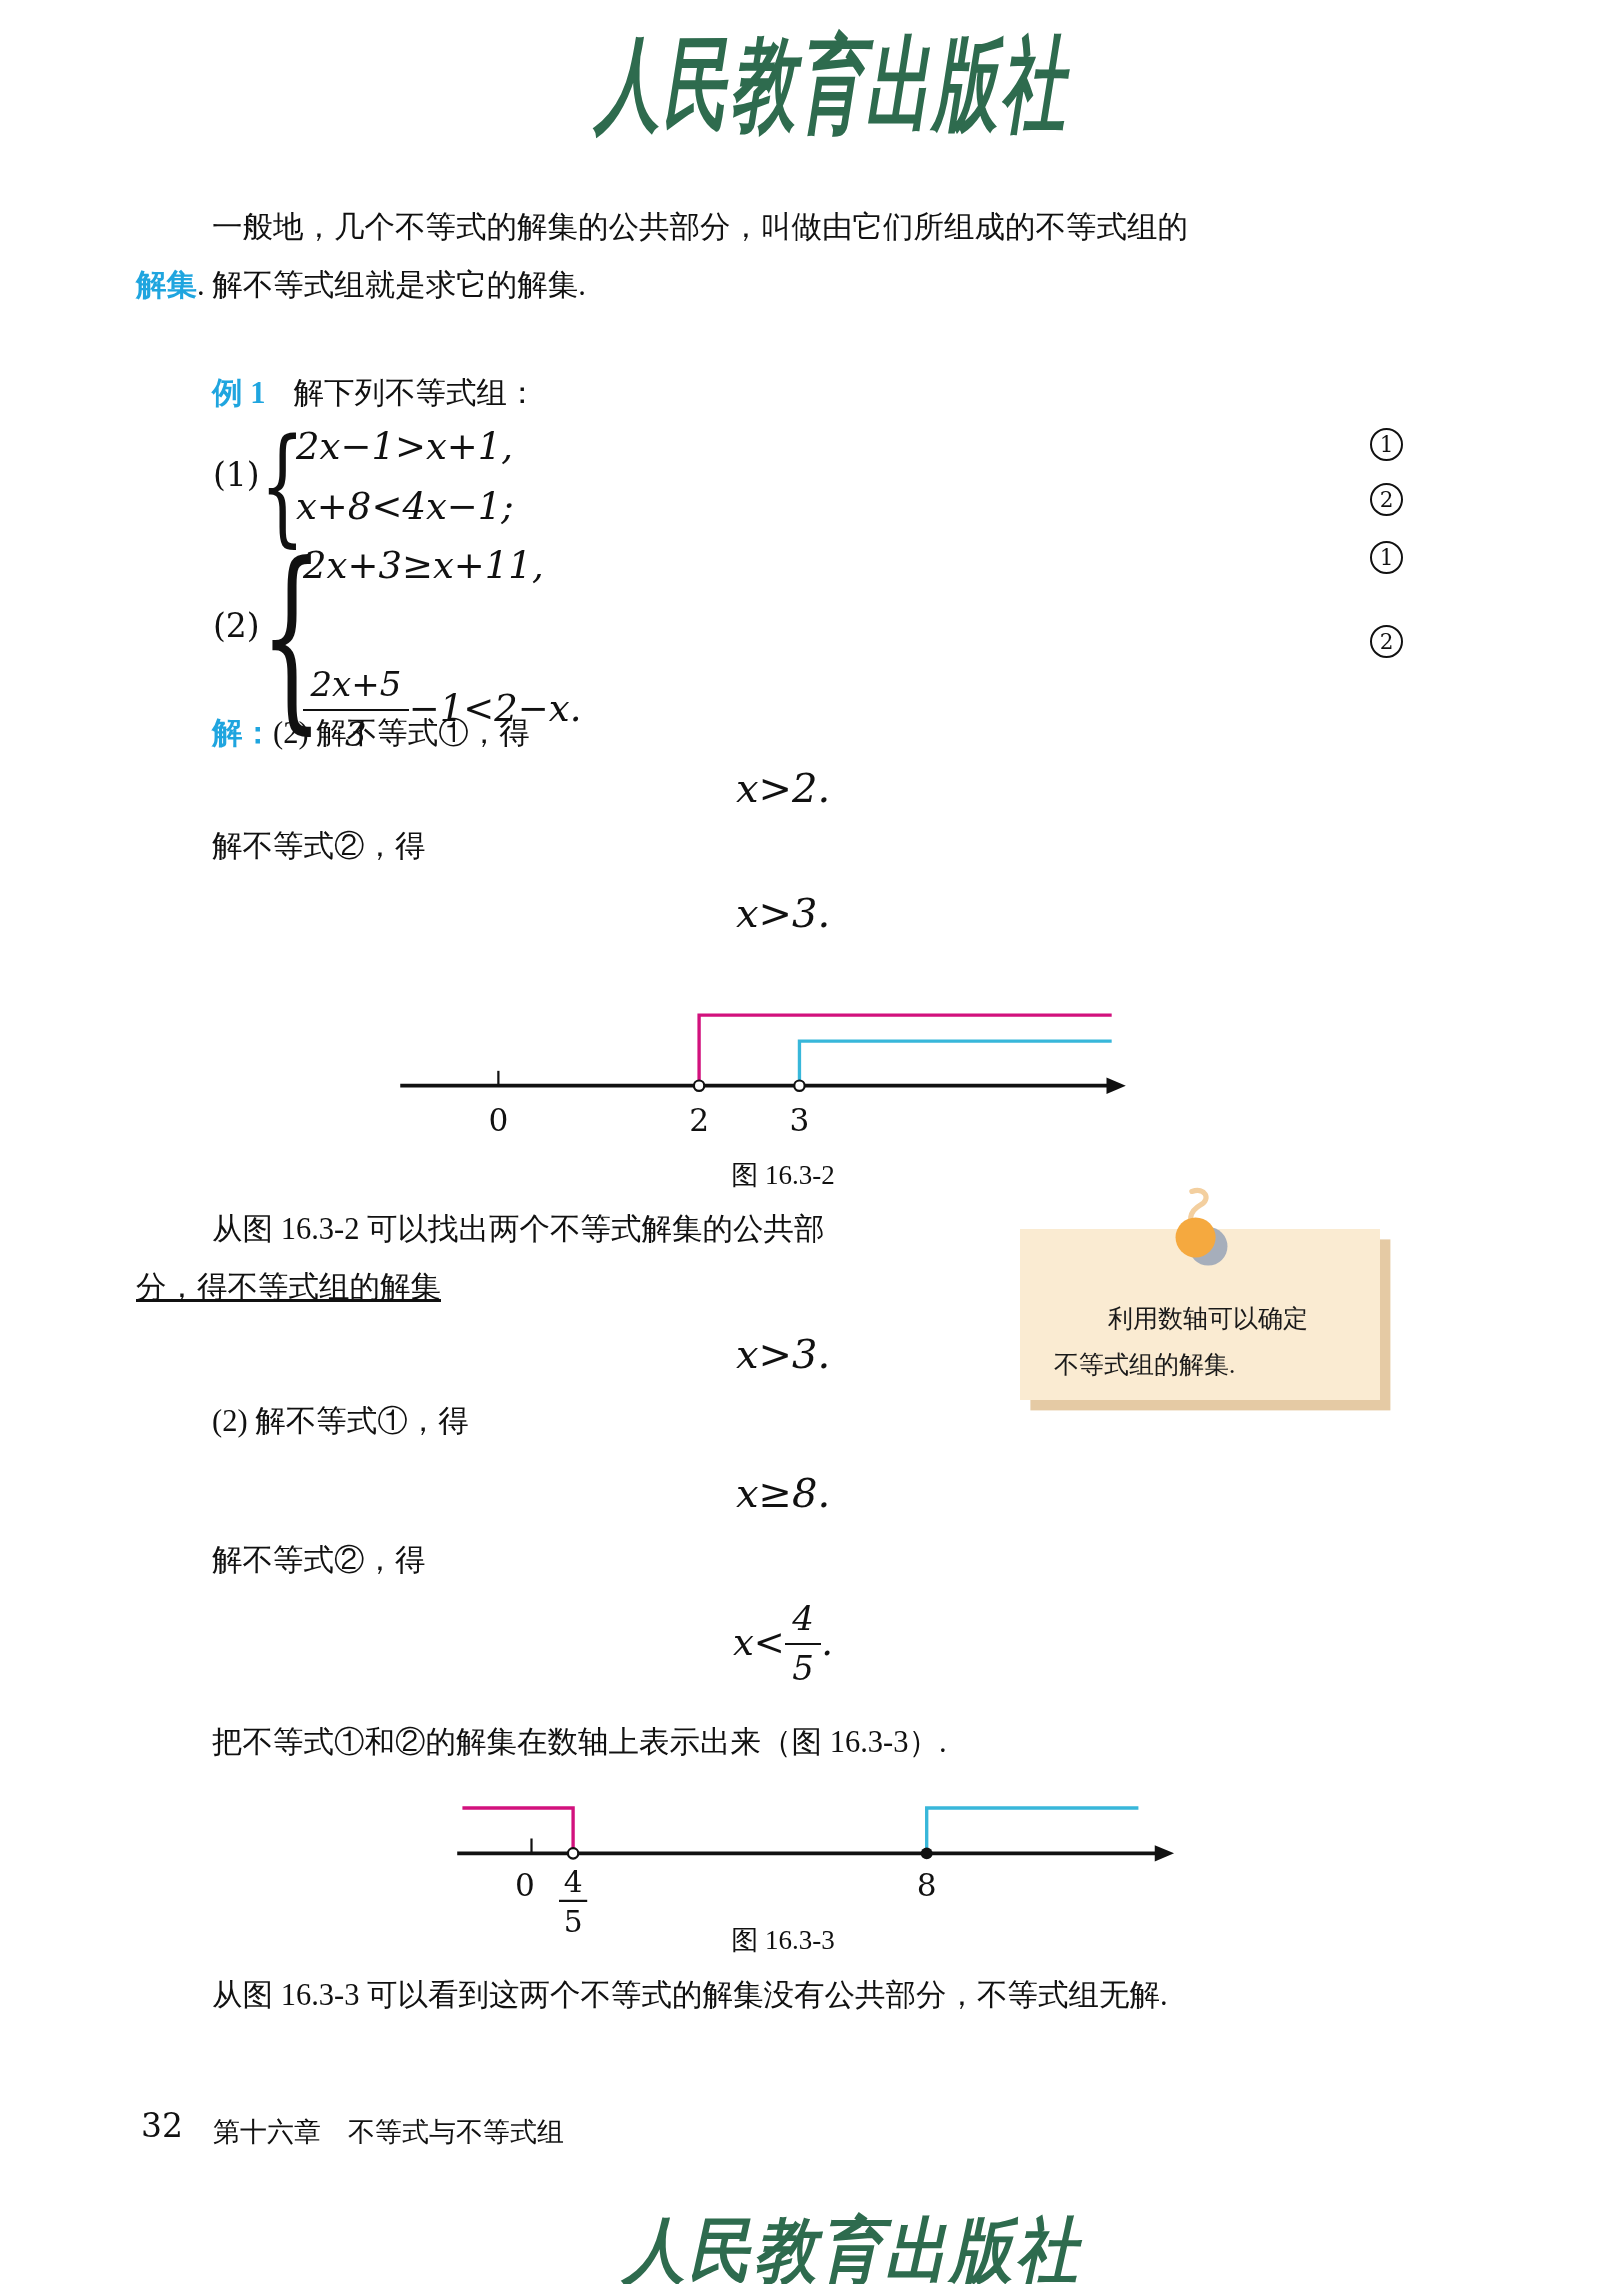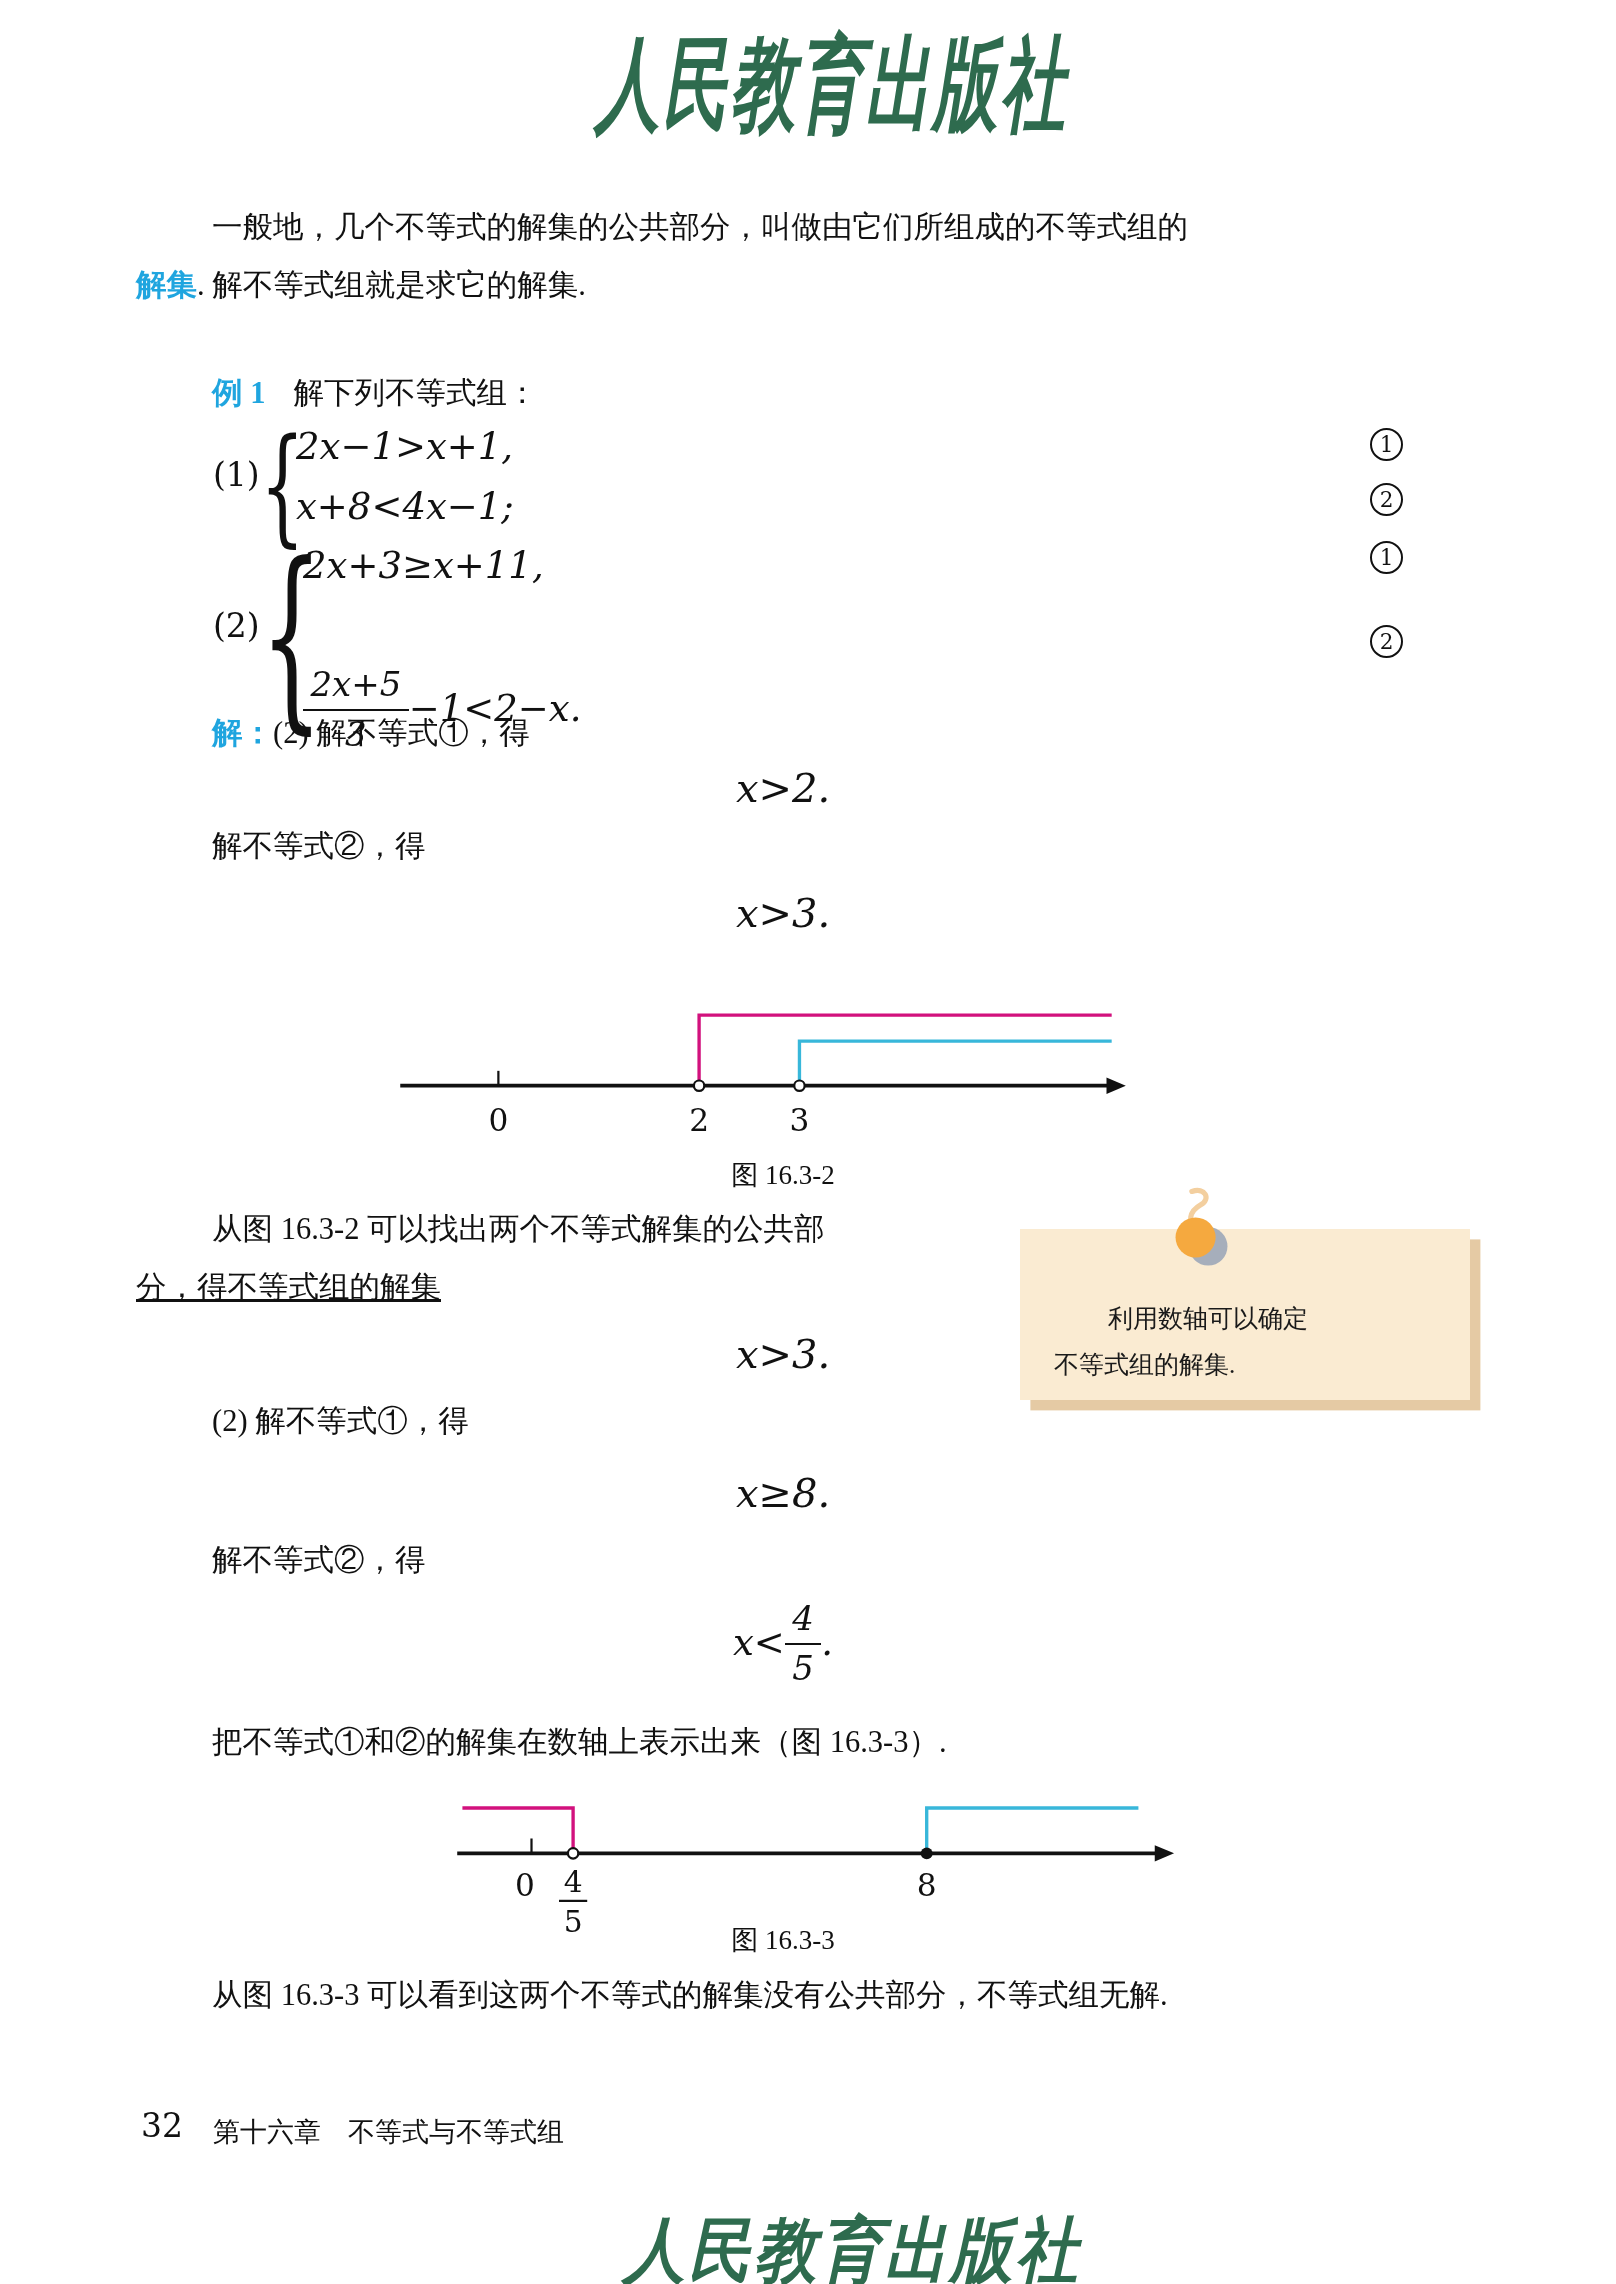--- a/index.html
+++ b/index.html
@@ -24,21 +24,21 @@
           display:flex; align-items:center; justify-content:center;
           font-family:"DejaVu Serif",serif; font-size:21.6px; color:#111; box-sizing:border-box; }
   .frac { display:inline-block; vertical-align:middle; text-align:center;
           font-family:"DejaVu Serif",serif; font-style:italic; font-size:34px; }
   .frac .num { display:block; padding:0 7.4px 4.5px; border-bottom:2.2px solid #111; }
   .frac .den { display:block; padding-top:3px; }
   .eqrow { position:absolute; display:flex; align-items:center; }
   .caption { position:absolute; left:136px; width:1294px; text-align:center;
              font-size:27px; white-space:nowrap; }
   .fig { position:absolute; }
-  .notebox { position:absolute; left:1020px; top:1229px; width:450px; height:171px;
+  .notebox { position:absolute; left:1020px; top:1229px; width:360px; height:171px;
              background:#FAEBD2; box-shadow:10.4px 10.4px 0 0 #E5CAA4; }
   .nline { position:absolute; font-size:25px; white-space:nowrap; color:#1a1a1a; }
   .logo { position:absolute; color:#2E6B4E; font-weight:bold; font-style:italic;
           white-space:nowrap; transform-origin:top left; letter-spacing:4.5px; }
   .logo-top { left:595px; top:16.4px; font-size:112px; transform:scale(0.58,0.92); }
   .logo-bottom { left:623px; top:2203px; font-size:89px; transform:scale(0.70,0.80); }
   .pagenum { position:absolute; left:141px; top:2106px; font-size:33px; font-family:"DejaVu Serif",serif; }
   .chapter { position:absolute; left:213px; top:2114px; font-size:27px;
              font-family:"Liberation Sans","DejaVu Sans",sans-serif; }
 </style>

